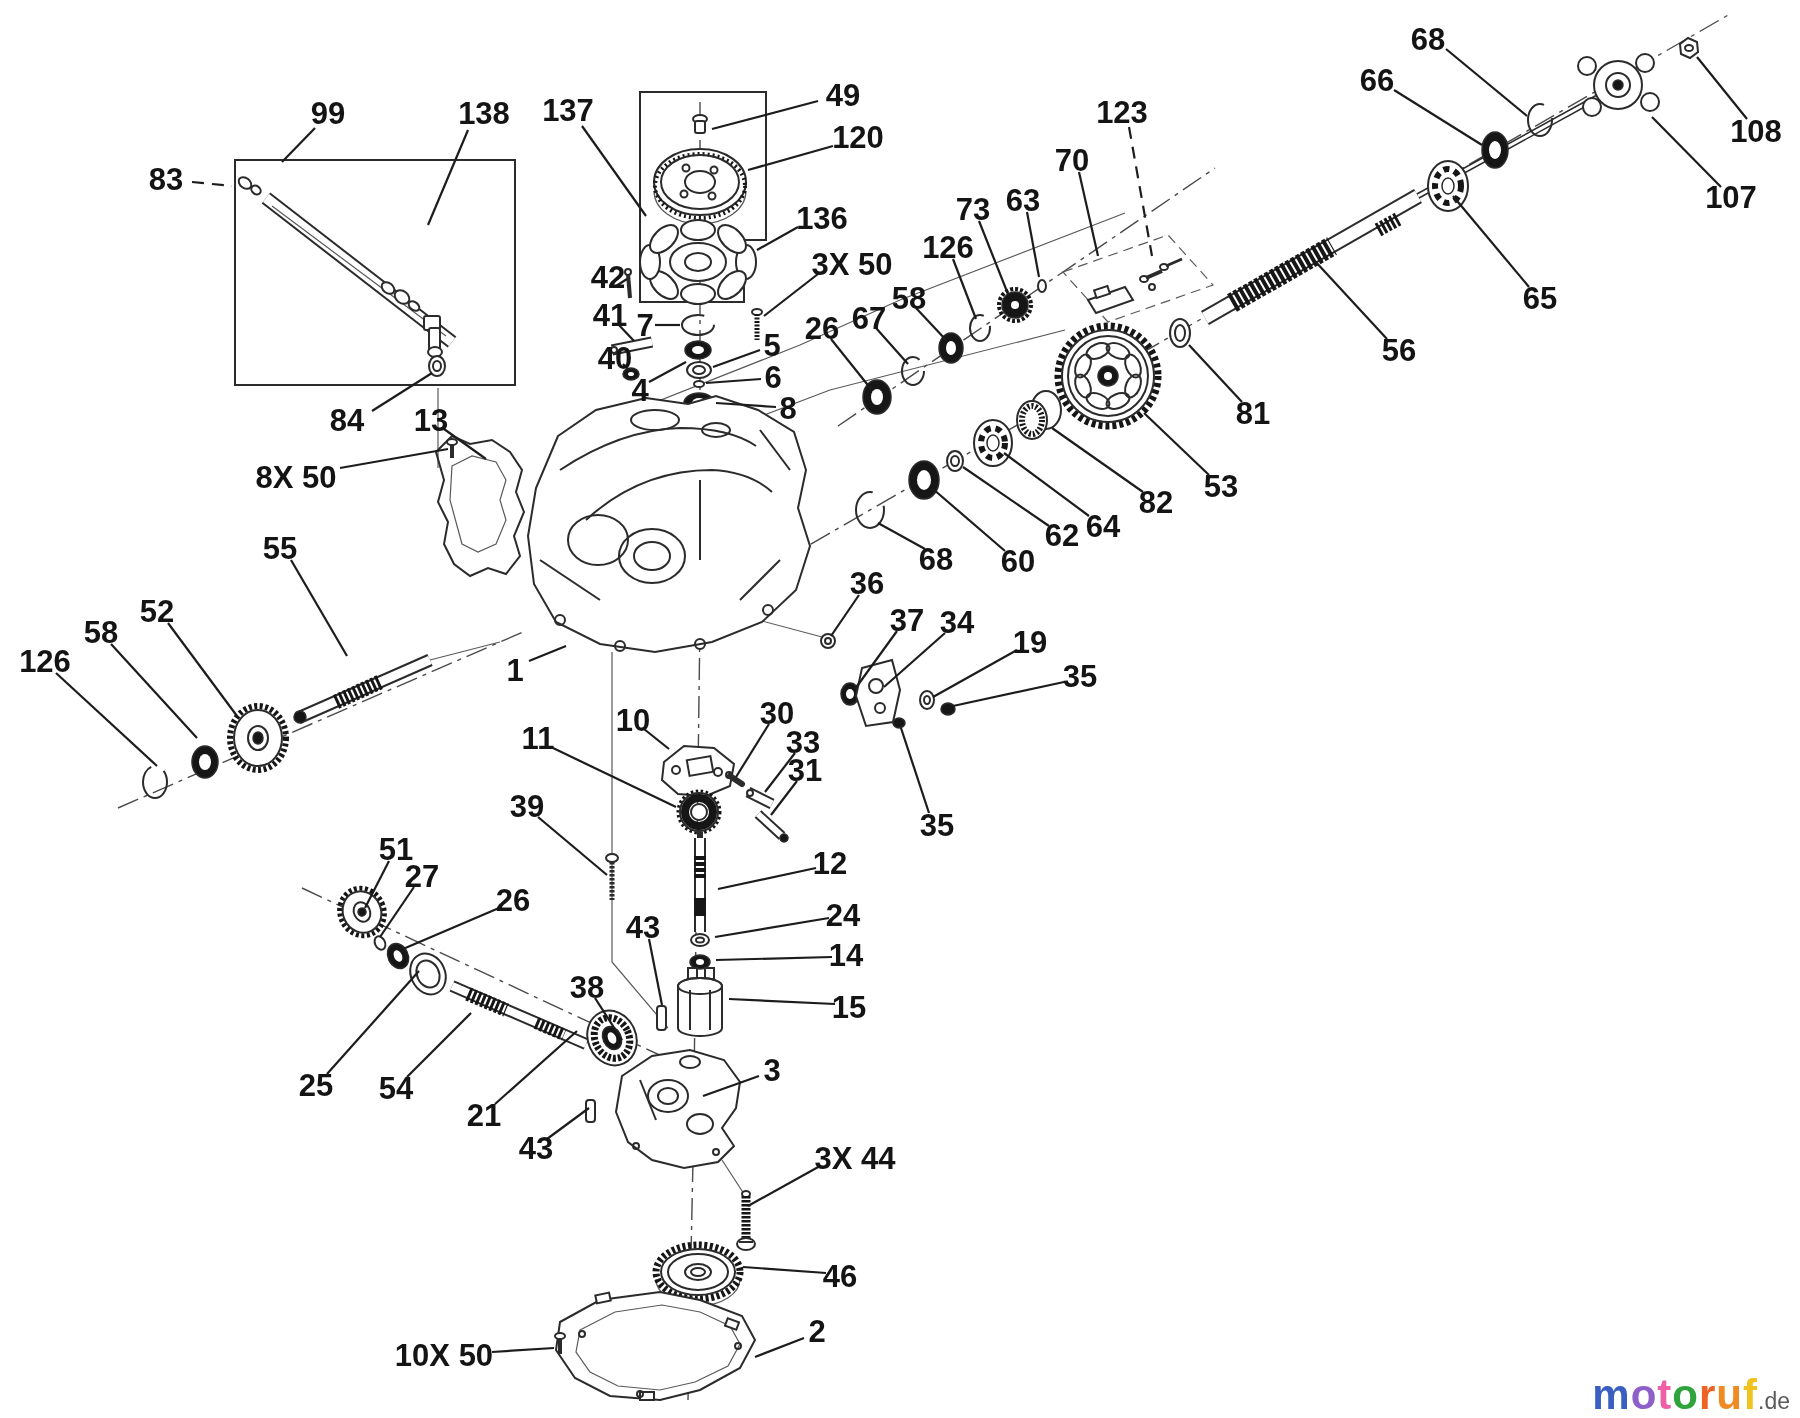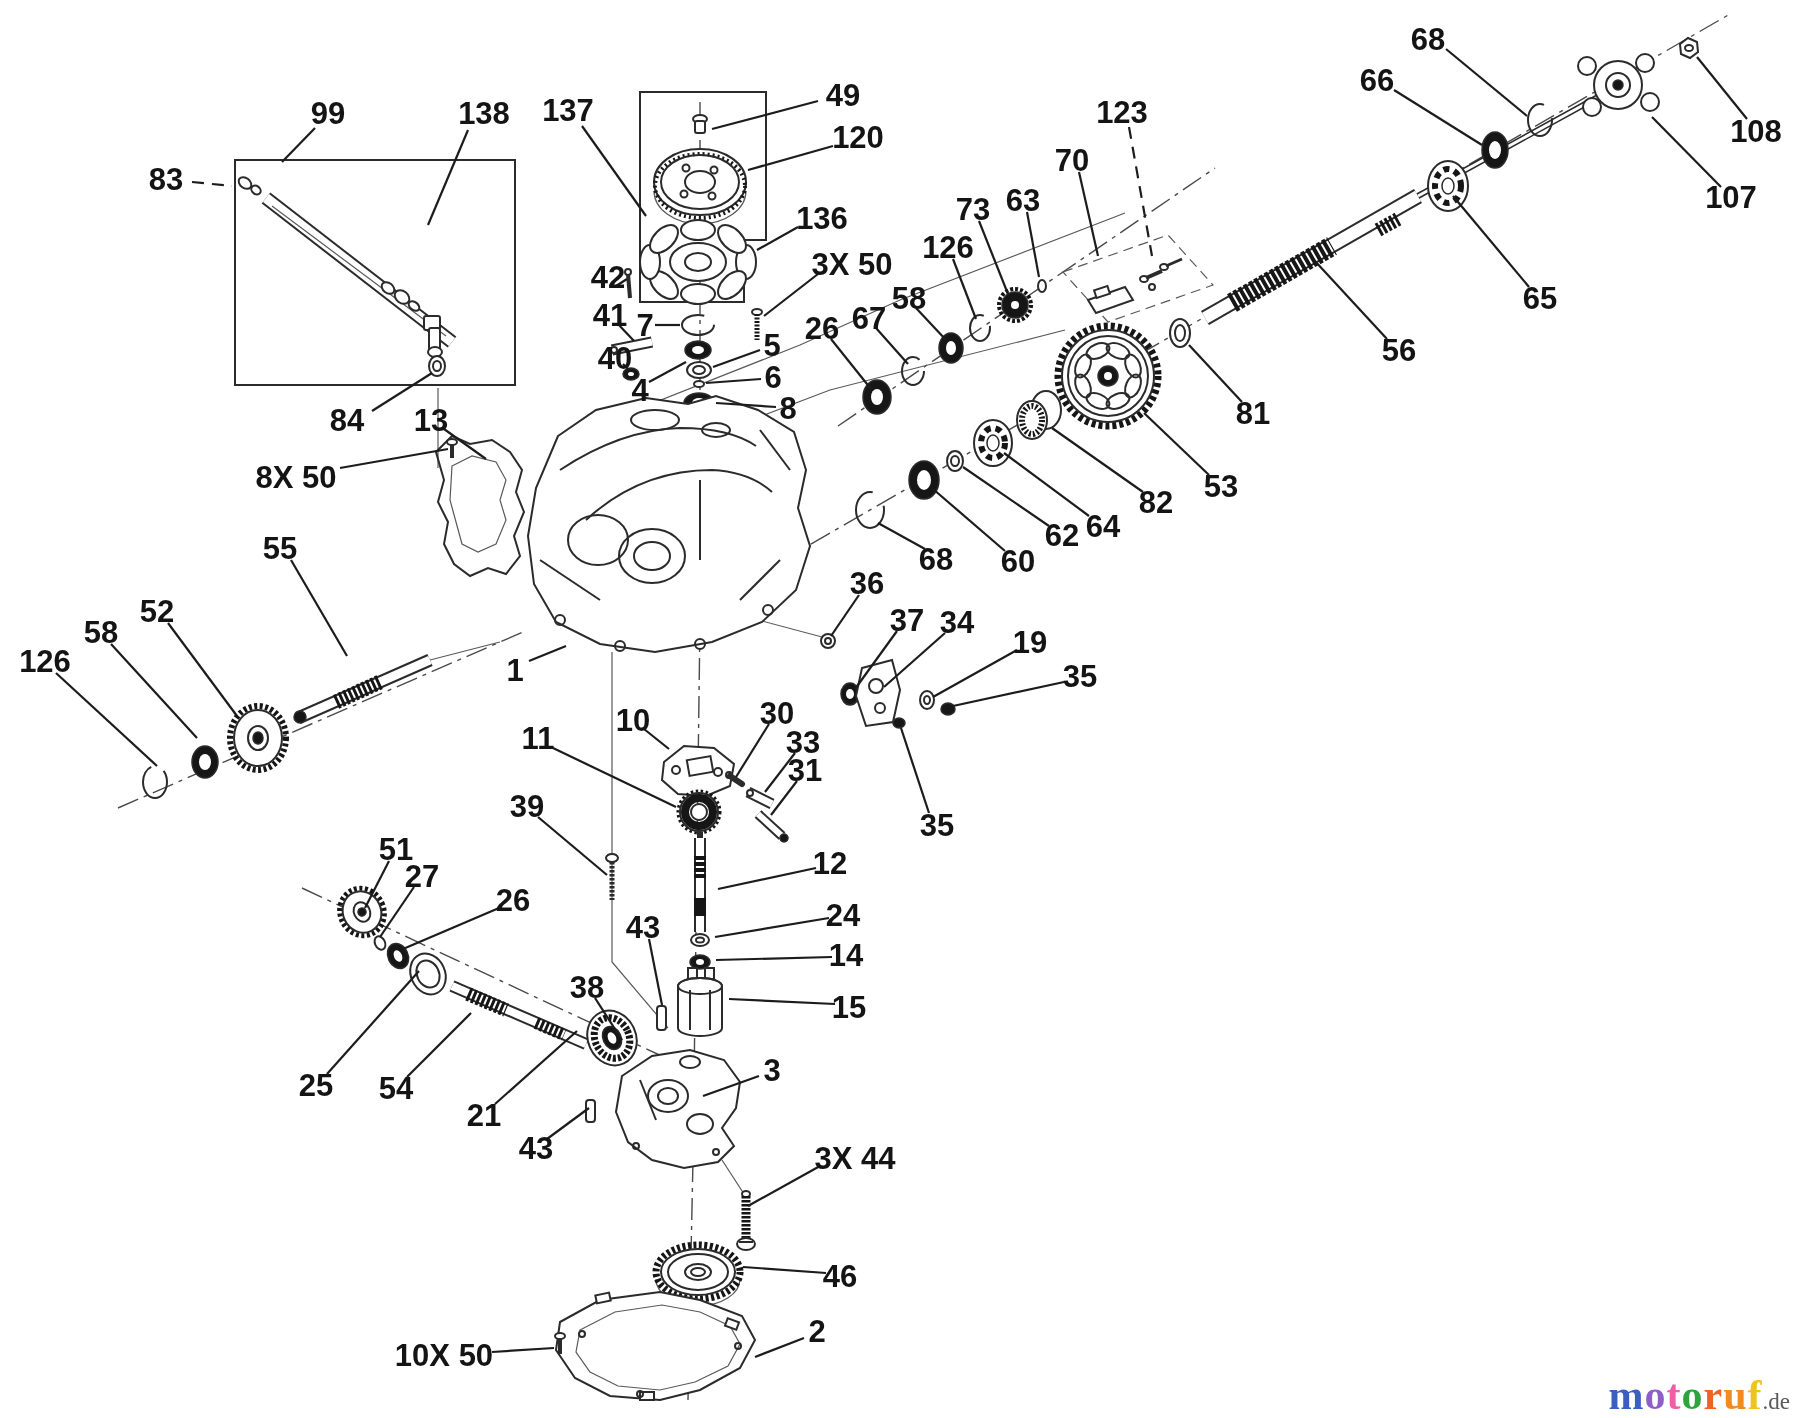--- a/index.html
+++ b/index.html
@@ -9,21 +9,21 @@
   .callout{font-family:"Liberation Sans",sans-serif;font-size:31px;font-weight:700;fill:#141414;
            text-anchor:middle;dominant-baseline:central;}
   .leader{stroke:#1c1c1c;stroke-width:2.2;fill:none;}
   .leader.dash{stroke-dasharray:12 8;}
   .axis{stroke:#4a4a4a;stroke-width:1.4;fill:none;stroke-dasharray:22 6 4 6;}
   .p{fill:#ffffff;stroke:#2b2b2b;stroke-width:2;}
   .pt{fill:none;stroke:#2b2b2b;stroke-width:2;}
   .t1{fill:none;stroke:#5a5a5a;stroke-width:1.2;}
   .dk{fill:#161616;stroke:#2b2b2b;stroke-width:1.5;}
   .teeth{fill:none;stroke:#161616;}
-  .wm{position:absolute;right:10px;bottom:2px;font-family:Liberation Serif, serif;
+  .wm{position:absolute;right:10px;bottom:2px;font-family:Liberation Sans, sans-serif;
       font-weight:700;font-size:42px;letter-spacing:1px;line-height:1;}
   .wm .suffix{font-size:23px;font-weight:400;letter-spacing:0;}
 </style>
 </head>
 <body>
 
 <div class="stage">
 <svg id="diagram" width="1800" height="1418" viewBox="0 0 1800 1418" xmlns="http://www.w3.org/2000/svg">
 
   <g>

